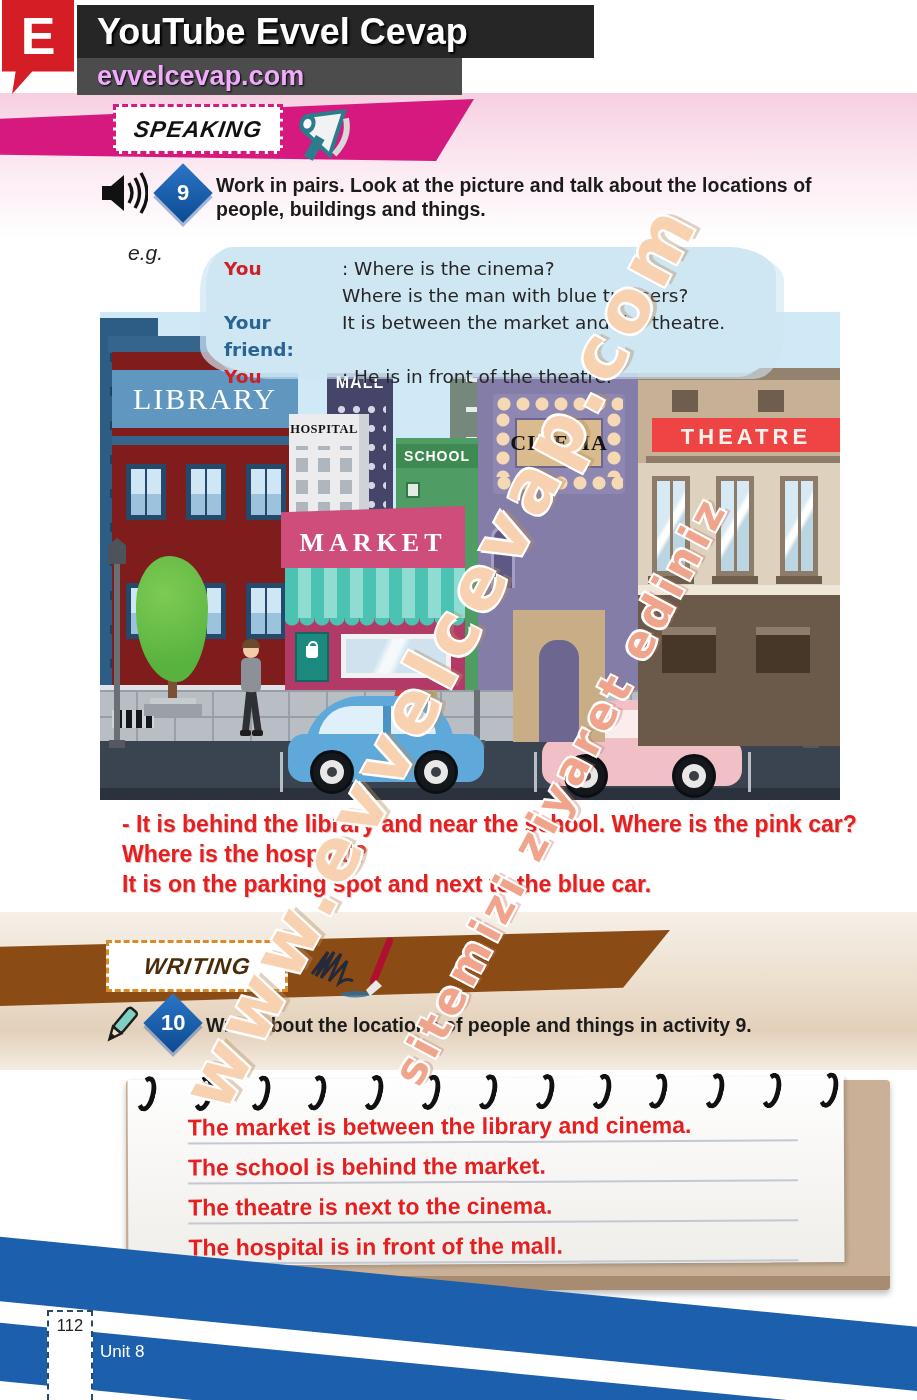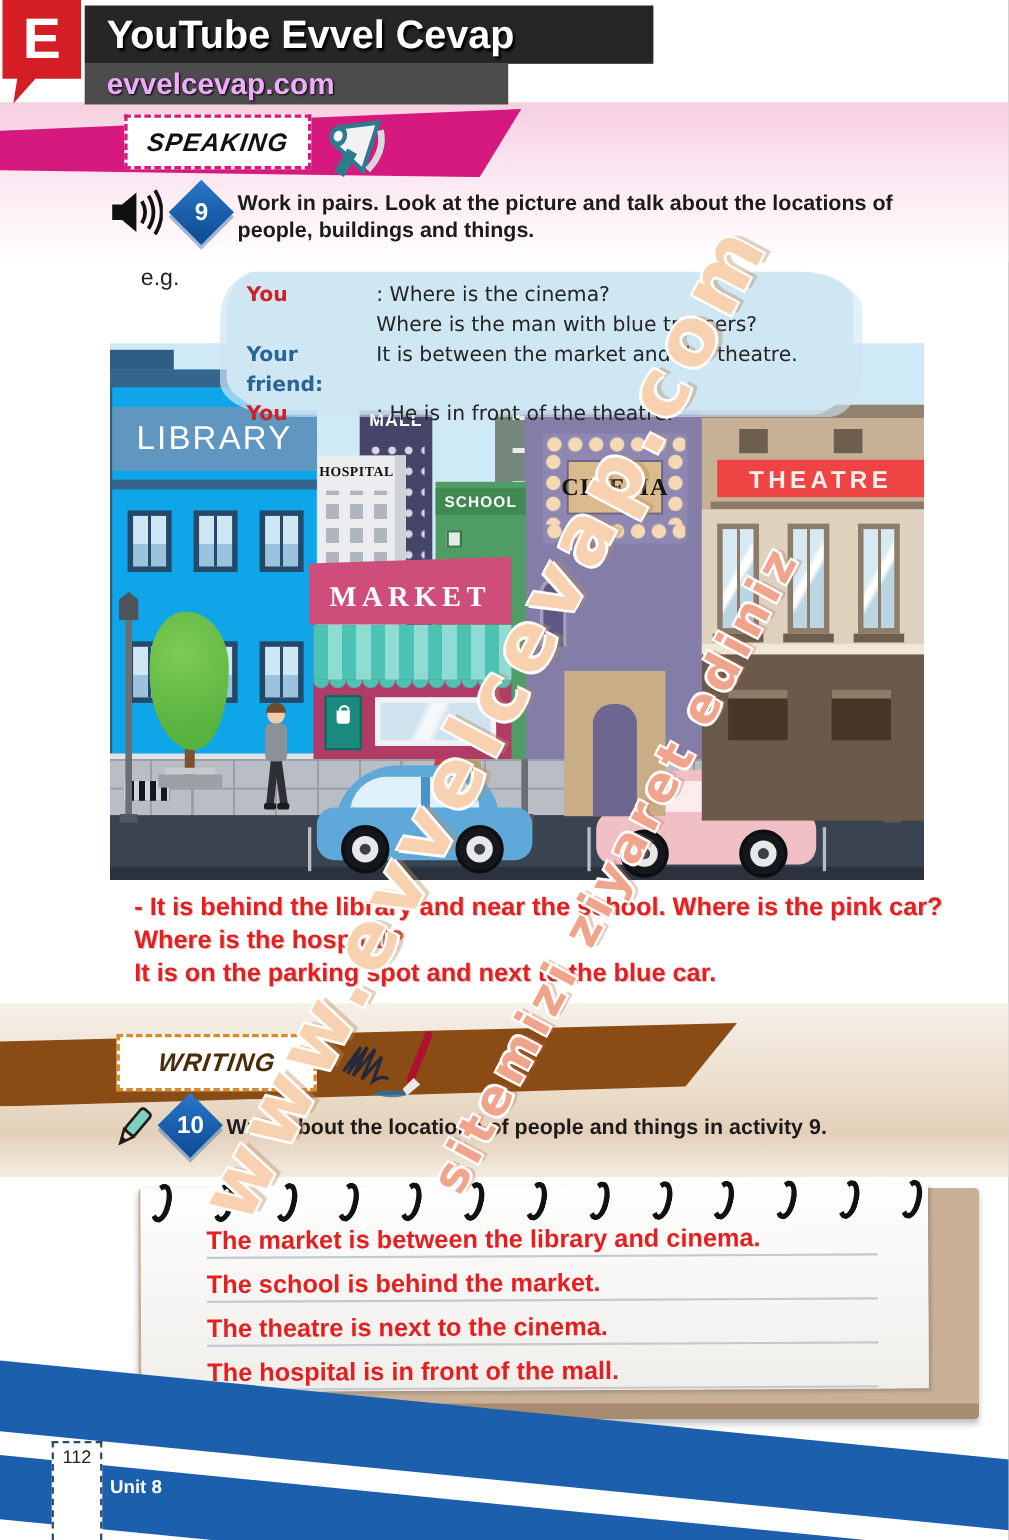--- a/index.html
+++ b/index.html
@@ -31,21 +31,21 @@
     transform:rotate(45deg); box-shadow:3px 3px 0 rgba(90,130,180,.55); display:flex; align-items:center; justify-content:center; }
   .diamond span { transform:rotate(-45deg); color:#fff; font-weight:bold; font-size:22px; }
   .d9  { left:162px; top:172px; }
   .d10 { left:152px; top:1002px; }
   .act-text { position:absolute; font-weight:bold; color:#1b1b1b; font-size:19.5px; line-height:1.22; }
   .act9-text  { left:216px; top:174px; width:605px; }
   .act10-text { left:206px; top:1014px; width:640px; }
   .pencil-icon { position:absolute; left:102px; top:1004px; }
 
   
-  .eg-label { position:absolute; left:128px; top:241px; font-size:21px; color:#222; z-index:4; }
+  .eg-label { position:absolute; left:128px; top:241px; font-style:italic; font-size:21px; color:#222; z-index:4; }
   .dialogue-blob { position:absolute; left:206px; top:247px; width:570px; height:126px; z-index:4;
     background:#cfe6f3; border-radius:26px 48px 30px 55px / 40px 28px 46px 30px;
     box-shadow:8px 6px 0 rgba(207,230,243,.6), -6px 4px 0 rgba(207,230,243,.7);
     padding:8px 14px 6px 18px; font-family:"DejaVu Sans", sans-serif; }
   .dlg-row { display:flex; font-size:18.5px; line-height:27px; color:#252525; }
   .dlg-speaker { width:118px; flex:none; font-weight:bold; }
   .spk-red { color:#cc2127; } .spk-blue { color:#2a6496; }
 
   
   .city { position:absolute; left:100px; top:312px; width:740px; height:488px; background:#cfe9f6; overflow:hidden; }
@@ -54,21 +54,21 @@
     background-image:linear-gradient(#989ea5 2px,transparent 2px),
       repeating-linear-gradient(90deg,transparent 0 36px,#9aa0a7 36px 38px);
     background-size:100% 26px, 100% 100%; }
   .curb { left:0; top:373px; width:740px; height:6px; background:#dfe2e6; }
   .road { left:0; top:429px; width:740px; height:59px; background:#3a4350; }
   .road-bottom { left:0; top:476px; width:740px; height:12px; background:#2b323d; }
 
   .bld-backleft { left:0; top:6px; width:58px; height:372px; background:#2d5c84; }
   .bld-backleft i { left:10px; top:20px; width:36px; height:330px;
     background:repeating-linear-gradient(0deg,#1d4160 0 9px,transparent 9px 34px); }
-  .library { left:2px; top:24px; width:186px; height:354px; background:#0ea5e9; }
+  .library { left:12px; top:24px; width:186px; height:354px; background:#7f1d1d;font-family:Liberation Serif, serif; }
   .library .cornice { left:-4px; top:0; width:194px; height:16px; background:#35648c; }
   .library .sign { left:0; top:34px; width:186px; height:58px; background:#5f97c0; color:#fff;
     font-size:30px; letter-spacing:2px; text-align:center; line-height:58px; }
   .library .band { left:0; top:100px; width:186px; height:9px; background:#35648c; }
   .lib-wins { left:14px; top:128px; width:160px; height:220px; display:flex; flex-wrap:wrap; gap:18px 20px; position:absolute; }
   .lib-win { position:relative; width:40px; height:56px; background:#24496a; padding:5px; }
   .lib-win i { position:static; display:block; width:100%; height:100%;
     background:linear-gradient(180deg,#cfe6f4 55%,#9cc3de 55%);
     background-image:linear-gradient(90deg,transparent 46%,#24496a 46% 54%,transparent 54%),
       linear-gradient(180deg,#cfe6f4 55%,#9cc3de 55%); }
@@ -225,21 +225,21 @@
   .spiral { width:18px; height:36px; border:5px solid #111; border-radius:50%; border-left-color:transparent;
     transform:rotate(14deg); }
   .nb-rows { position:absolute; left:60px; top:34px; width:610px; }
   .nb-row { border-bottom:2px solid #c3c8d2; margin-bottom:9px; padding-bottom:1px;
     color:#e51f1f; font-weight:bold; font-size:23px; line-height:28px; white-space:nowrap; }
 
   
   .stripe { position:absolute; left:-60px; width:1120px; background:#1b5fad; transform:rotate(5.6deg); z-index:8; }
   .stripe1 { top:1286px; height:64px; }
   .stripe2 { top:1372px; height:58px; }
-  .unit-label { position:absolute; left:100px; top:1342px; color:#fff; font-weight:bold; font-size:17px; z-index:9; }
+  .unit-label { position:absolute; left:100px; top:1342px; color:#fff; font-weight:normal; font-size:17px; z-index:9; }
   .page-box { position:absolute; left:47px; top:1310px; width:46px; height:90px; background:#fff;
     border:2px dashed #2b4a66; border-bottom:none; z-index:9; text-align:center; padding-top:4px;
     font-size:16.5px; color:#222; }
 
   
   .wm { position:absolute; white-space:nowrap; pointer-events:none; z-index:60; font-weight:900;
     font-family:"DejaVu Sans", sans-serif; }
   .wm1 { left:440px; top:655px; font-size:72px; letter-spacing:8px; color:rgba(246,199,160,.82);
     transform:translate(-50%,-50%) rotate(-62deg);
     text-shadow:-2px -2px 0 #fff,2px -2px 0 #fff,-2px 2px 0 #fff,2px 2px 0 #fff,5px 5px 0 rgba(185,140,95,.4); }

